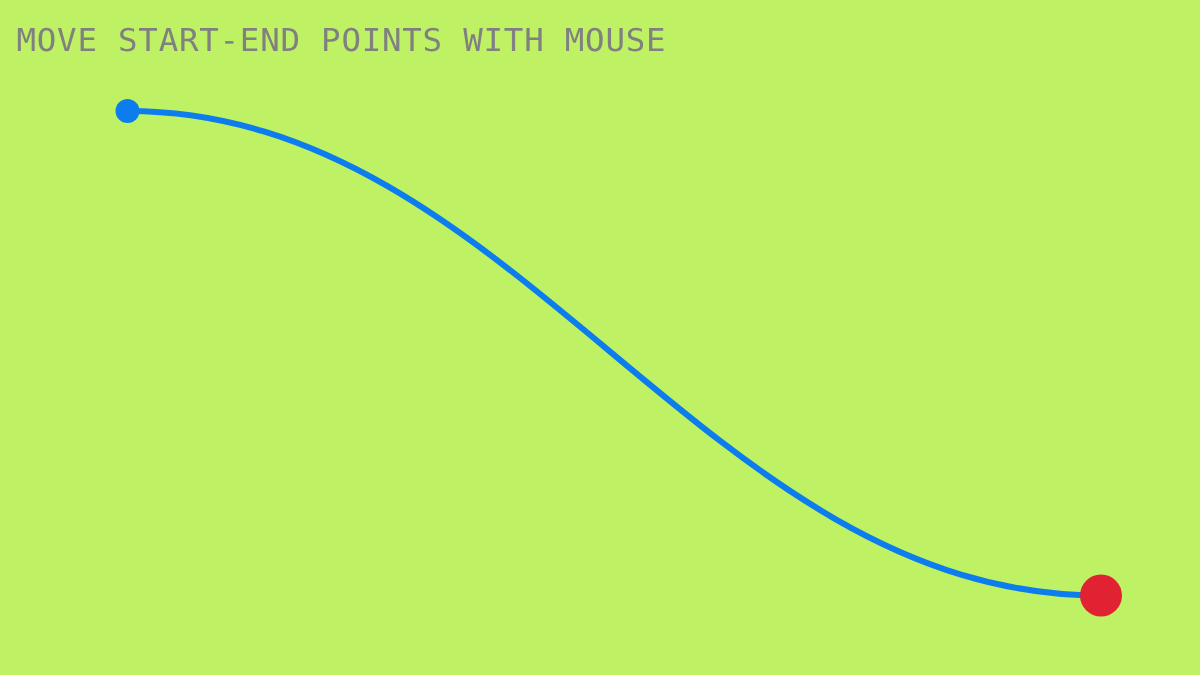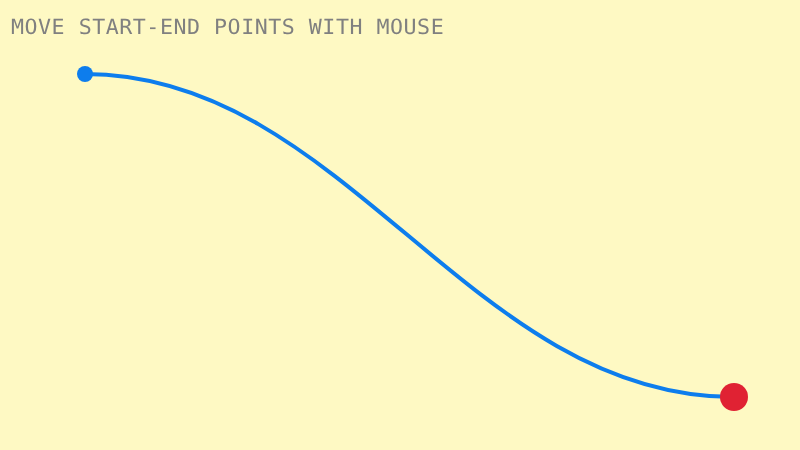--- a/index.html
+++ b/index.html
@@ -47,21 +47,21 @@
   .handle-hit {
     position: absolute;
     border-radius: 50%;
     background: transparent;
     cursor: move;
   }
 </style>
 </head>
 <body style="background: rgb(244, 244, 244);">
 
-<div id="stage" style="width: 800px; height: 450px; background: #fef9c3;">
+<div id="stage" style="width: 800px; height: 450px; background: #bef264;">
 
   <div id="title" style="color: rgb(128, 128, 128); left: 11px;">MOVE START-END POINTS WITH MOUSE</div>
 
   <svg id="canvas" viewBox="0 0 800 450" width="800" height="450" xmlns="http://www.w3.org/2000/svg">
 
     <path id="curve-path" fill="none" stroke-linecap="round" stroke-linejoin="round" d="M 85 74 C 345 74 470 397 734 397" stroke="#0d7ded" stroke-width="4"></path>
 
     <circle id="start-dot" cx="85" cy="74" r="8" fill="#0d7ded"></circle>
 
     <circle id="end-dot" cx="734" cy="397" r="14" fill="#e02233"></circle>

